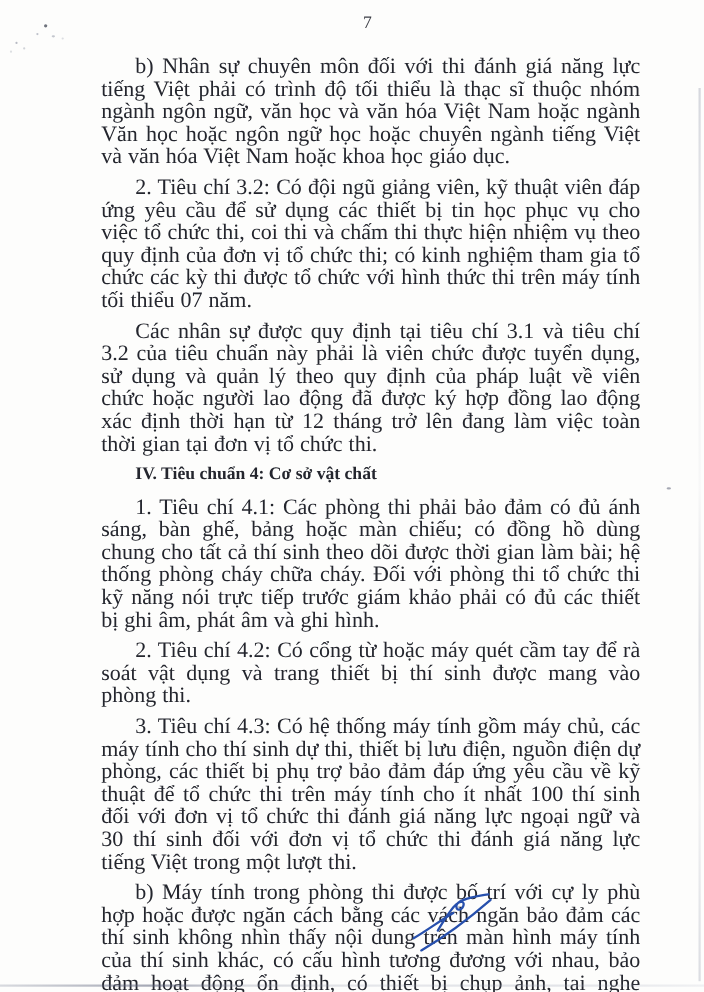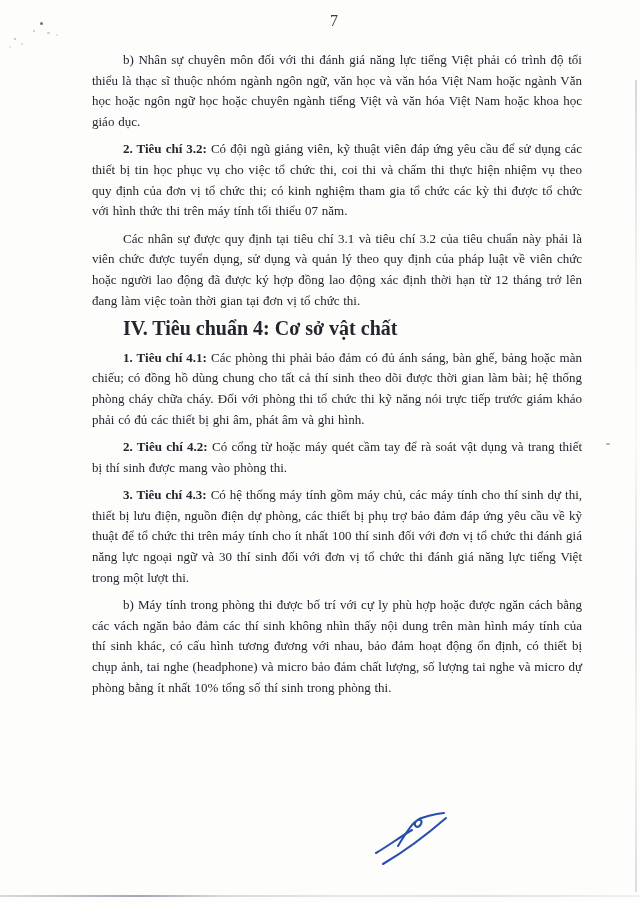--- a/index.html
+++ b/index.html
@@ -24,32 +24,32 @@
     color: #3a3c44;
   }
   .content {
     position: absolute;
     left: 92px;
     top: 50px;
     width: 490px;
   }
   .para {
     margin: 0 0 7px 0;
-    font-size: 13px;
+    font-size: 20px;
     line-height: 20.6px;
     text-align: justify;
     text-indent: 31px;
     word-spacing: 0.5px;
   }
   .para .lead {
-    font-weight: 700;
+    font-weight: 400;
   }
   .heading {
     margin: 4px 0 9px 0;
-    font-size: 20px;
+    font-size: 16px;
     line-height: 20.6px;
     text-indent: 31px;
     font-weight: 700;
   }
   .signature {
     position: absolute;
     left: 368px;
     top: 808px;
     width: 88px;
     height: 62px;

